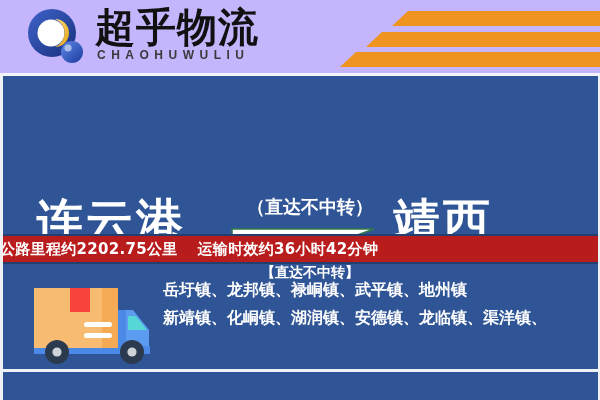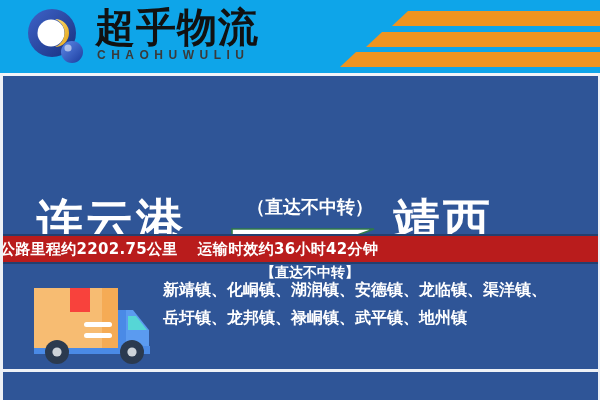--- a/index.html
+++ b/index.html
@@ -9,21 +9,21 @@
     background:#ffffff;overflow:hidden;
   }
   #banner{
     position:relative;width:600px;height:400px;
     background:#2f5597;overflow:hidden;
   }
 
   
   .header{
     position:absolute;left:0;top:0;width:600px;height:73px;
-    background:#0ea5e9;overflow:hidden;
+    background:#c4b5fd;overflow:hidden;
   }
   .logo-mark{
     position:absolute;left:27px;top:8px;width:60px;height:58px;
   }
   .brand-cn{
     position:absolute;left:95px;top:5px;
     font-size:40px;font-weight:bold;color:#111111;
     letter-spacing:1px;line-height:44px;
     font-family:"DejaVu Sans","Liberation Sans",sans-serif;
     white-space:nowrap;
@@ -186,20 +186,20 @@
       <rect x="56" y="57" width="28" height="5" rx="2.5" fill="#ffffff"></rect>
 
       <circle cx="29" cy="76" r="12" fill="#2b3a4f"></circle>
       <circle cx="29" cy="76" r="4.6" fill="#cdd3d9"></circle>
       <circle cx="104" cy="76" r="12" fill="#2b3a4f"></circle>
       <circle cx="104" cy="76" r="4.6" fill="#cdd3d9"></circle>
     </svg>
   </div>
 
   <div class="towns">
+    <div>岳圩镇、龙邦镇、禄峒镇、武平镇、地州镇</div>
     <div>新靖镇、化峒镇、湖润镇、安德镇、龙临镇、渠洋镇、</div>
-    <div>岳圩镇、龙邦镇、禄峒镇、武平镇、地州镇</div>
   </div>
 
   <div class="bottom-rule"></div>
   <div class="edge-left"></div>
   <div class="edge-right"></div>
 </div>
 
 </body></html>

